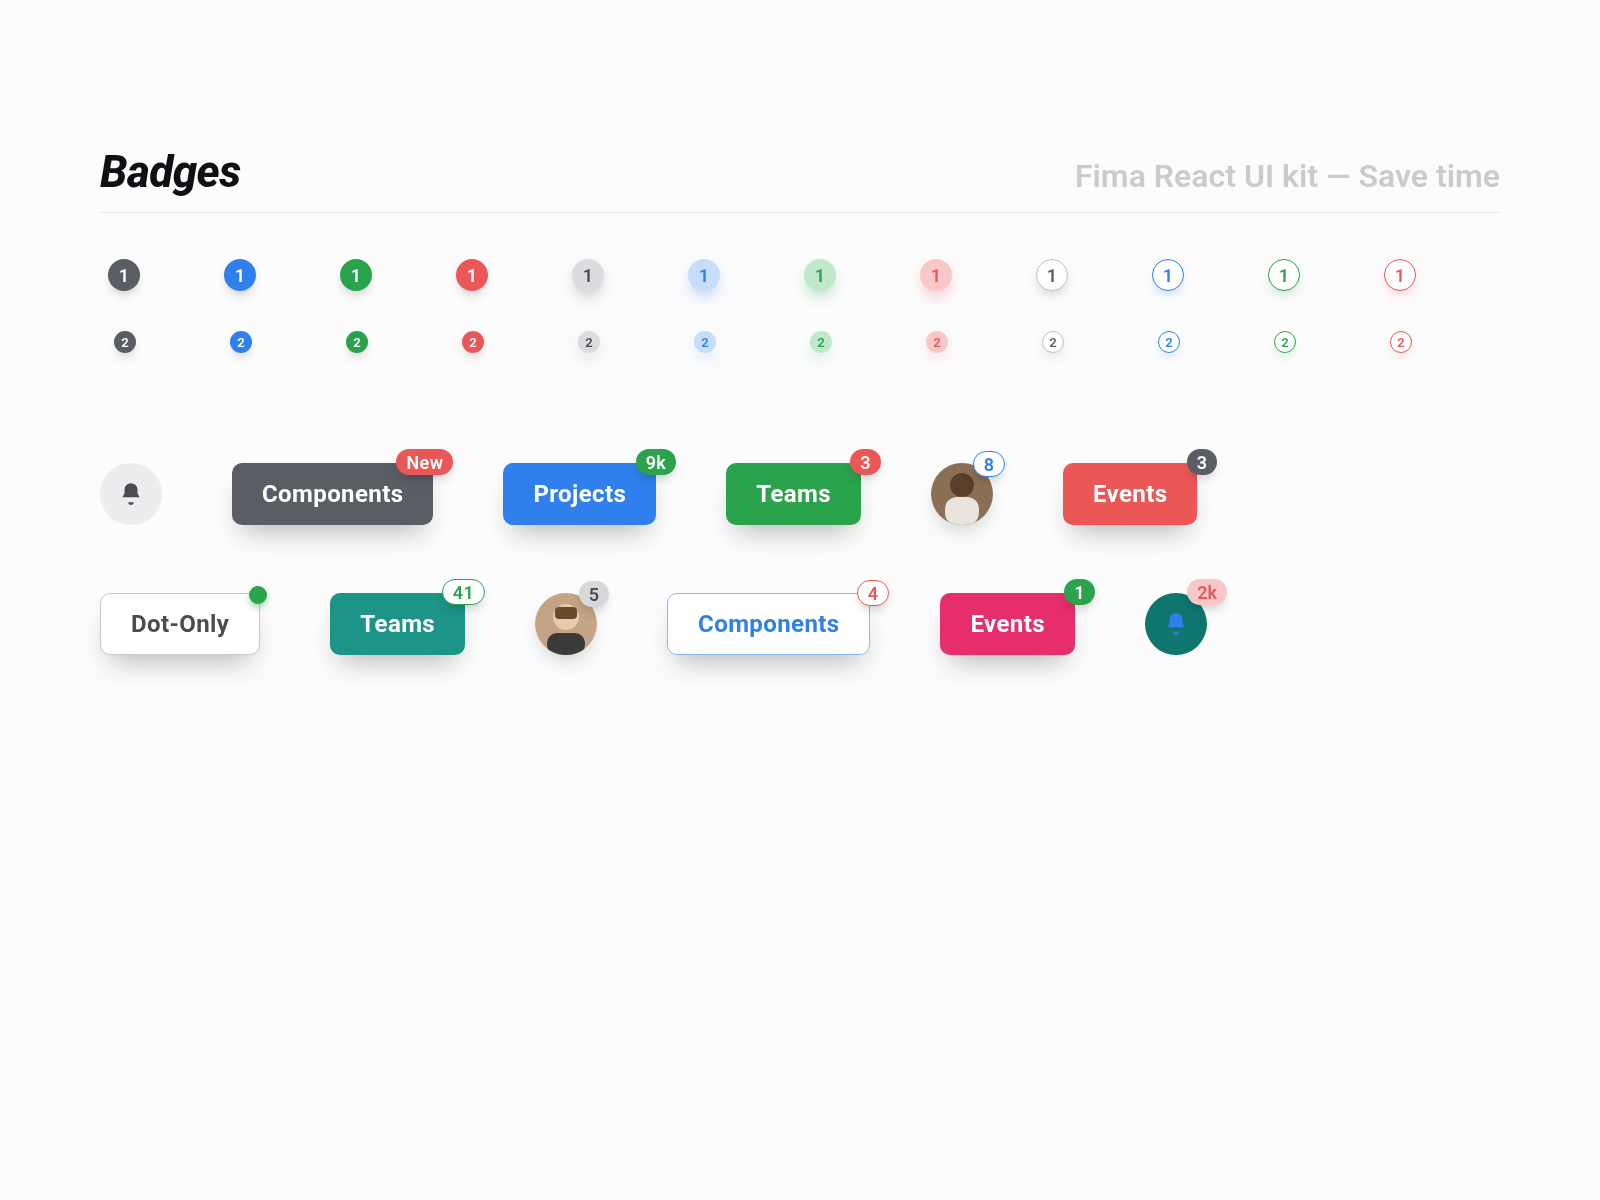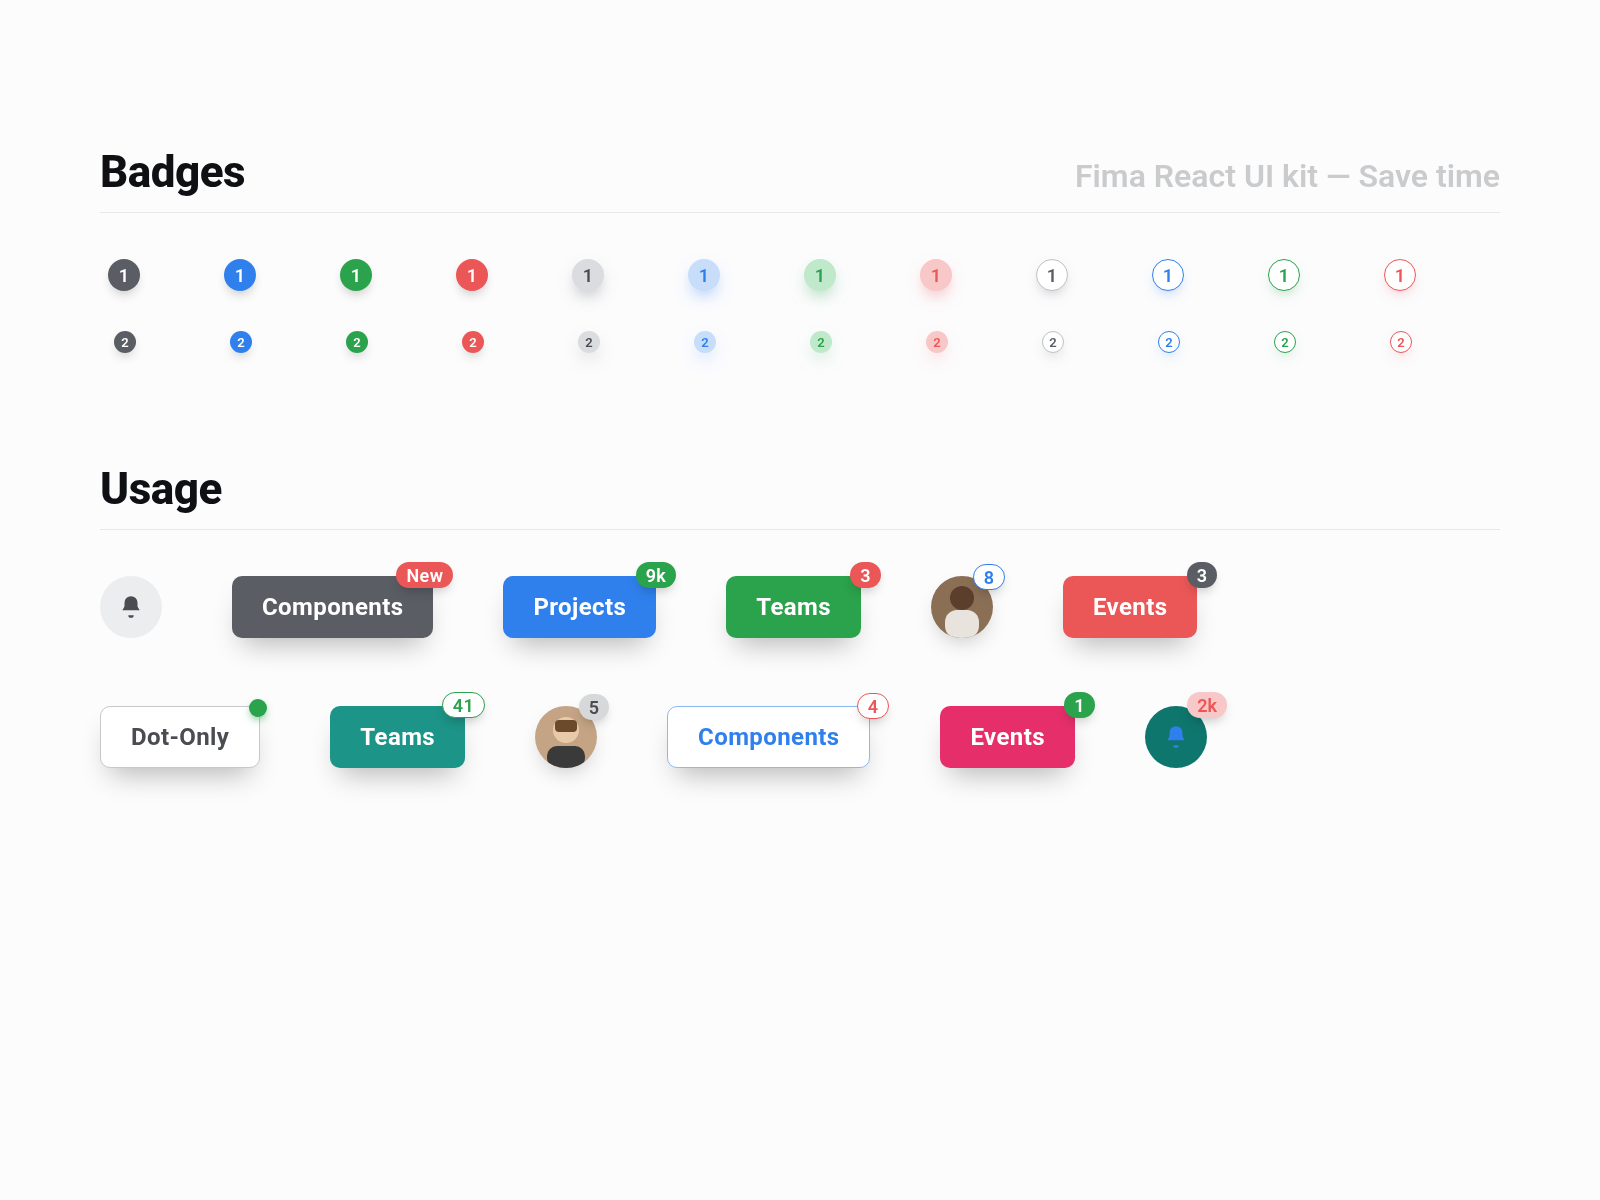--- a/index.html
+++ b/index.html
@@ -8,21 +8,21 @@
     --green:#2BA24C;
     --red:#EB5757;
     --teal:#1D9488;
     --pink:#E62E6B;
     --dark-text:#0F1014;
     --faded:#C9CBCD;
   }
   *{box-sizing:border-box;font-family:-apple-system,BlinkMacSystemFont,"Segoe UI",Roboto,Helvetica,Arial,sans-serif;}
   body{margin:0;background:#FCFCFD;width:1600px;height:1200px;padding:120px 100px 60px 100px;}
   .section-header{display:flex;align-items:baseline;justify-content:space-between;border-bottom:1px solid #E7E8EA;padding-bottom:14px;margin-bottom:46px;}
-  .section-header h2{margin:0;font-size:44px;font-weight:800;letter-spacing:-0.5px;color:var(--dark-text);}
+  .section-header h2{margin:0;font-size:44px;font-weight:800;letter-spacing:-0.5px;color:var(--dark-text);font-style:italic;}
   .subtitle{font-size:32px;font-weight:600;color:var(--faded);margin-top:37px;}
 
   
   .badge-row{display:flex;align-items:center;gap:84px;margin-bottom:40px;padding-left:8px;}
   .dot{width:32px;height:32px;border-radius:50%;display:flex;align-items:center;justify-content:center;font-weight:600;font-size:18px;box-shadow:0 6px 12px -4px rgba(0,0,0,.25);}
   .dot.sm{width:22px;height:22px;font-size:13px;}
   .fill-gray {background:var(--gray);color:#fff;}
   .fill-blue {background:var(--blue);color:#fff;}
   .fill-green{background:var(--green);color:#fff;}
   .fill-red  {background:var(--red);color:#fff;}
@@ -99,23 +99,20 @@
   <div class="dot sm light-blue">2</div>
   <div class="dot sm light-green">2</div>
   <div class="dot sm light-red">2</div>
   <div class="dot sm outline-gray">2</div>
   <div class="dot sm outline-blue">2</div>
   <div class="dot sm outline-green">2</div>
   <div class="dot sm outline-red">2</div>
 </div>
 
 <div class="usage">
-  <div class="section-header">
-    <h2>Usage</h2>
-  </div>
 
   <div class="usage-row">
     <div class="icon-btn gray">
       <svg class="bell" viewBox="0 0 24 24" fill="currentColor">
           <path d="M12 2a6 6 0 0 0-6 6v3.1c0 .5-.2 1-.5 1.4L4 15h16l-1.5-2.5c-.3-.4-.5-.9-.5-1.4V8a6 6 0 0 0-6-6zm0 20a2.5 2.5 0 0 0 2.5-2.5h-5A2.5 2.5 0 0 0 12 22z"></path>
         </svg>
     </div>
 
     <div class="chip gray">
       <span>Components</span>

